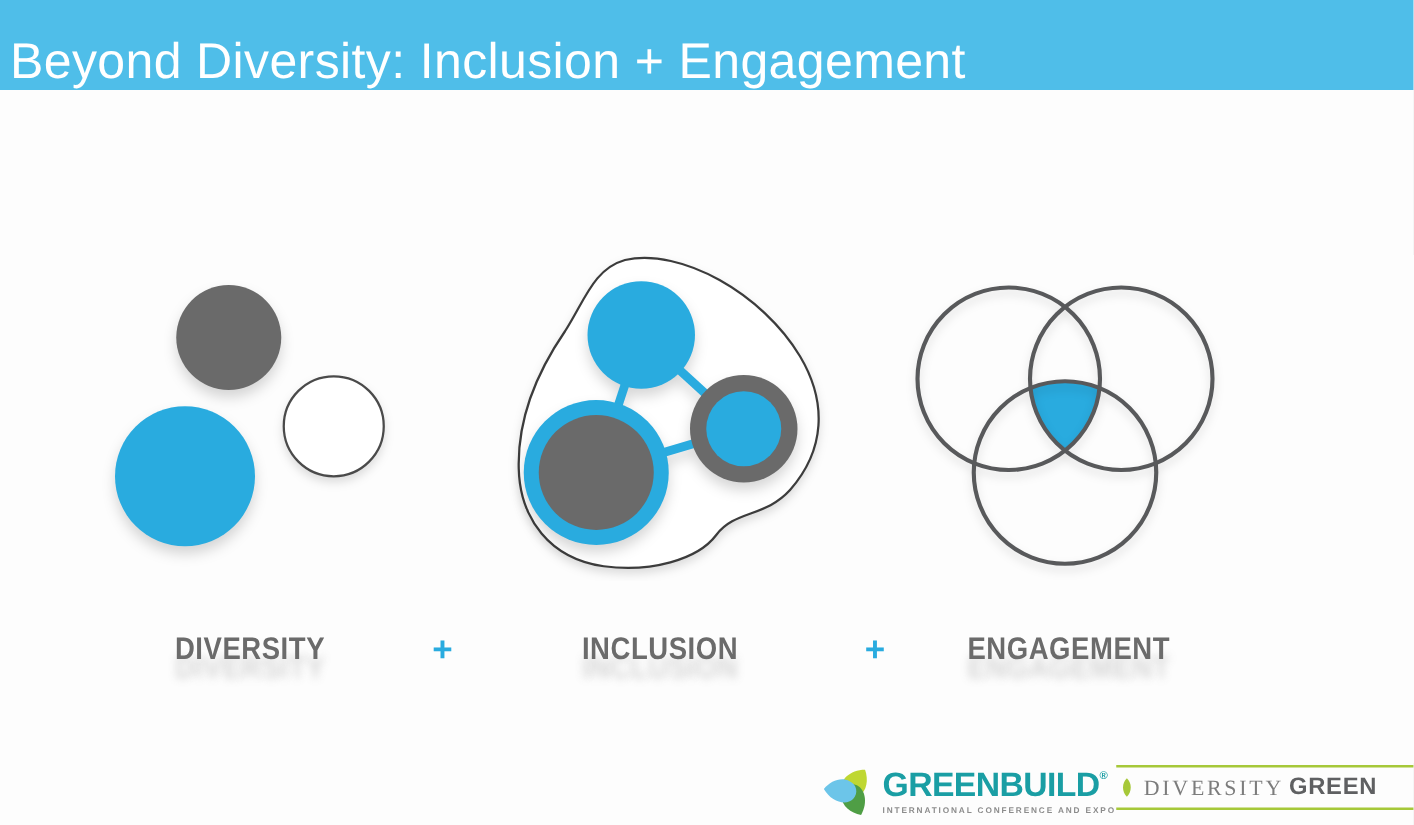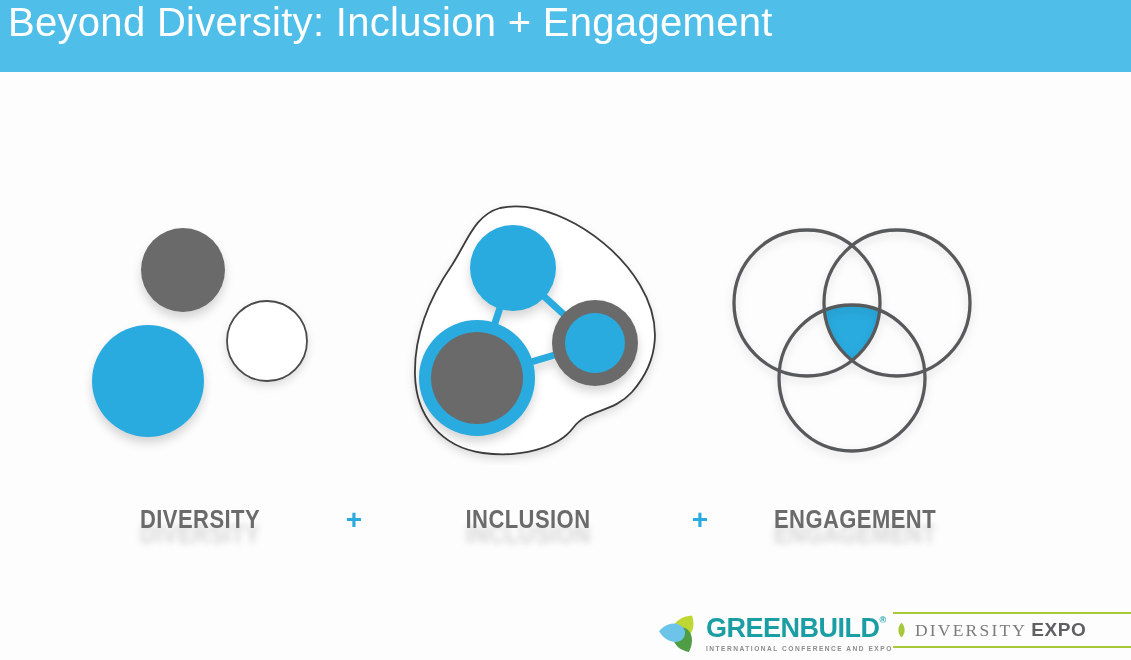--- a/index.html
+++ b/index.html
@@ -4,21 +4,21 @@
 <style>
   html,body { margin:0; padding:0; background:#e9e9e9; }
   .page {
     position:relative; width:1131px; height:660px;
     background:#fdfdfd; overflow:hidden;
     font-family:"Liberation Sans", sans-serif;
   }
   
   .title-bar {
     position:absolute; left:0; top:0; width:1131px; height:72px;
-    background:var(--title_bar_blue); display:flex; align-items:flex-start;
+    background:var(--title_bar_blue); display:flex; align-items:flex-end;
   }
   .title-text {
     color:#ffffff; font-size:40px; font-weight:400;
     padding-left:8px; letter-spacing:0.3px; white-space:nowrap;
   }
   
   .figure { position:absolute; }
   #fig-diversity  { left:80px;  top:200px; }
   #fig-inclusion  { left:400px; top:195px; }
   #fig-engagement { left:718px; top:213px; }
@@ -150,16 +150,16 @@
       </div>
       <div class="gb-tagline">INTERNATIONAL CONFERENCE AND EXPO</div>
     </div>
   </div>
 
   <div class="monumental-logo">
     <svg width="11" height="18" viewBox="-6 -9 12 18">
       <path d="M 0 -8 C 4.5 -4 4.5 4 0 8 C -4.5 4 -4.5 -4 0 -8 Z" fill="var(--monumental_green)"></path>
     </svg>
     <span class="mon-serif">DIVERSITY</span>
-    <span class="mon-bold">EXPO</span>
+    <span class="mon-bold">GREEN</span>
   </div>
 
 </div>
 
 </body></html>

